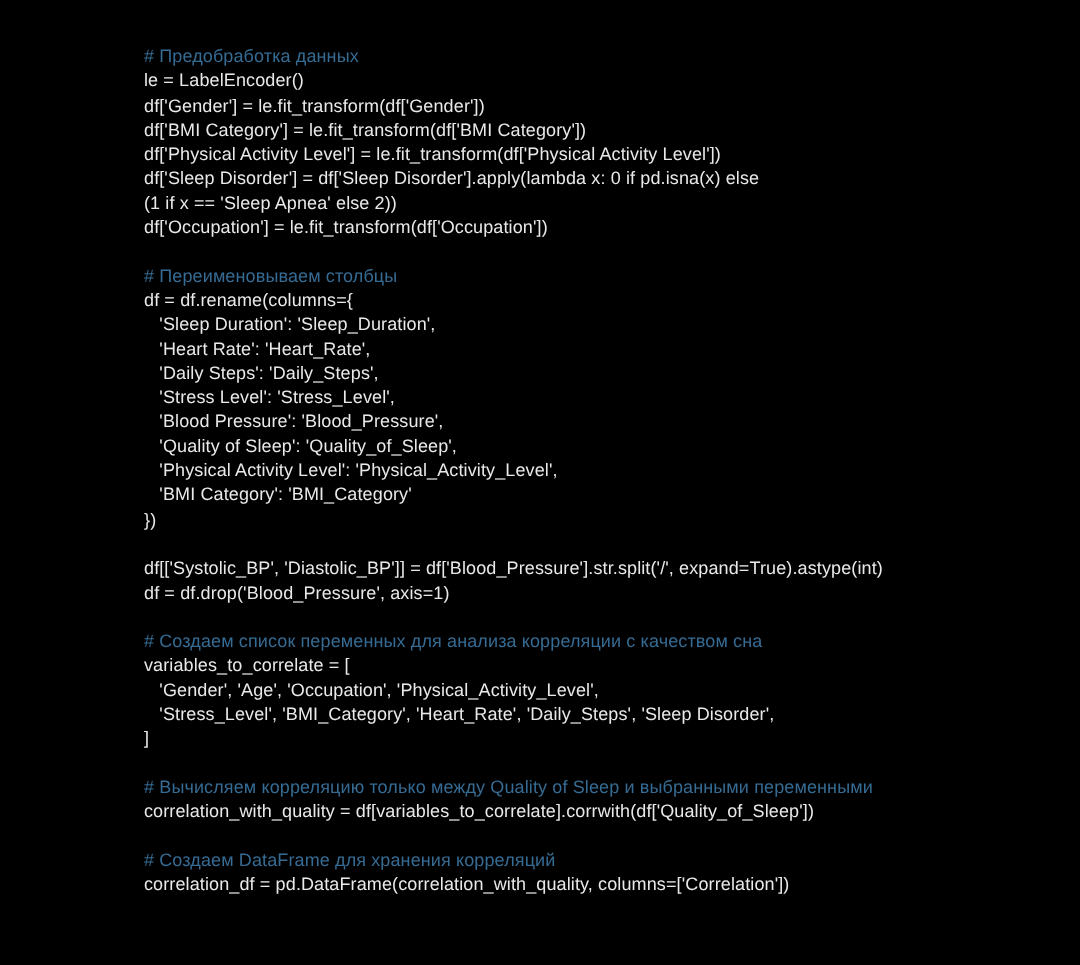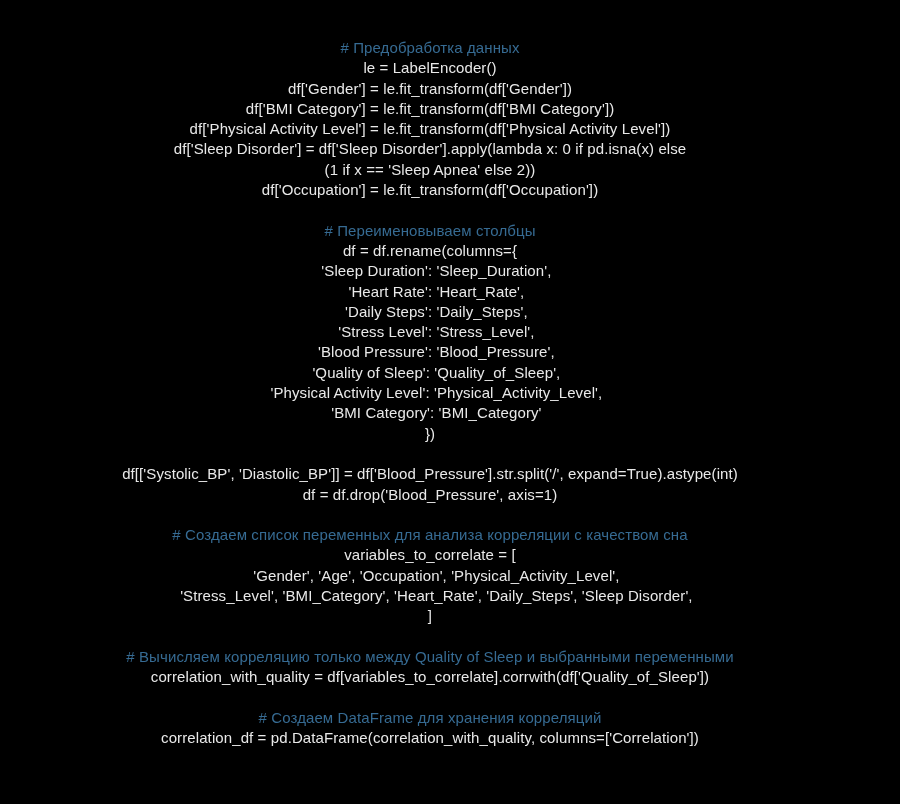--- a/index.html
+++ b/index.html
@@ -10,21 +10,20 @@
   *{margin:0;padding:0;box-sizing:border-box;}
   html,body{width:900px;height:804px;overflow:hidden;}
   body{
     background:var(--bg);
     font-family:"Liberation Sans","DejaVu Sans",sans-serif;
   }
   .screen{
     width:740px;
     height:804px;
     background:var(--bg);
-    text-align:center;
   }
   .code-block{
     padding:38px 0 0 120px;
     white-space:pre;
     font-size:15px;
     line-height:20.3px;
     letter-spacing:0.1px;
   }
   .line{
     color:var(--code);

